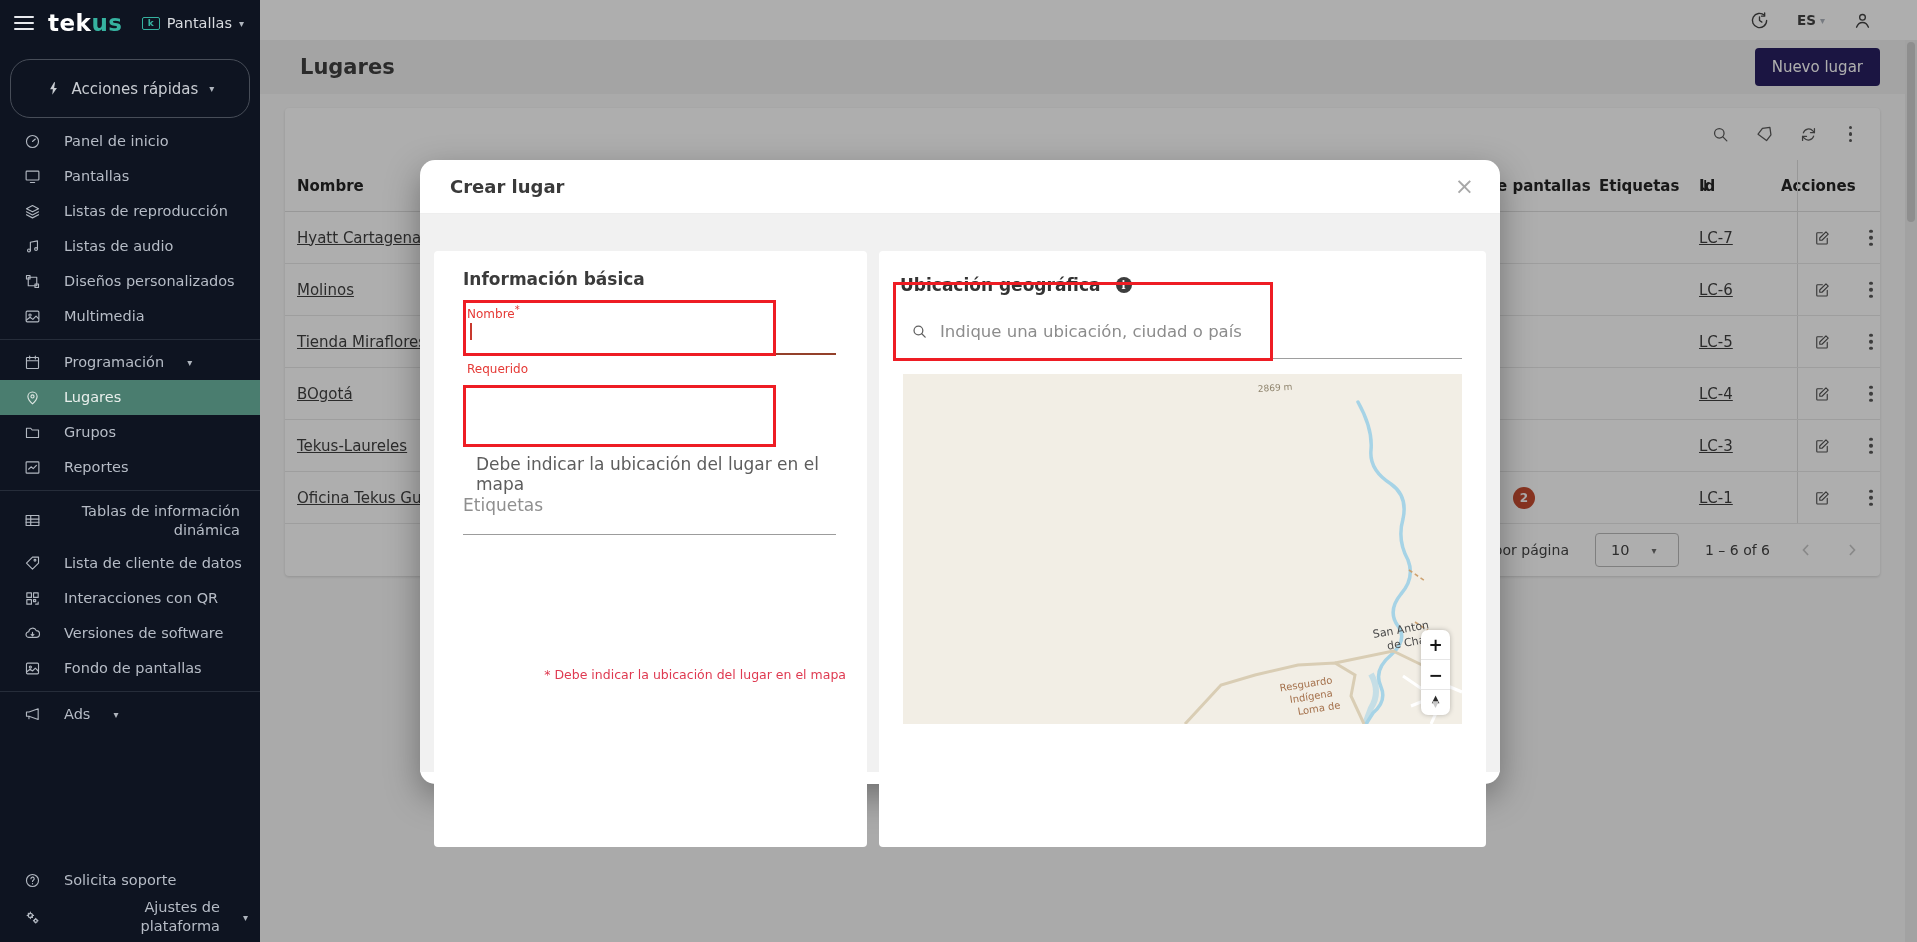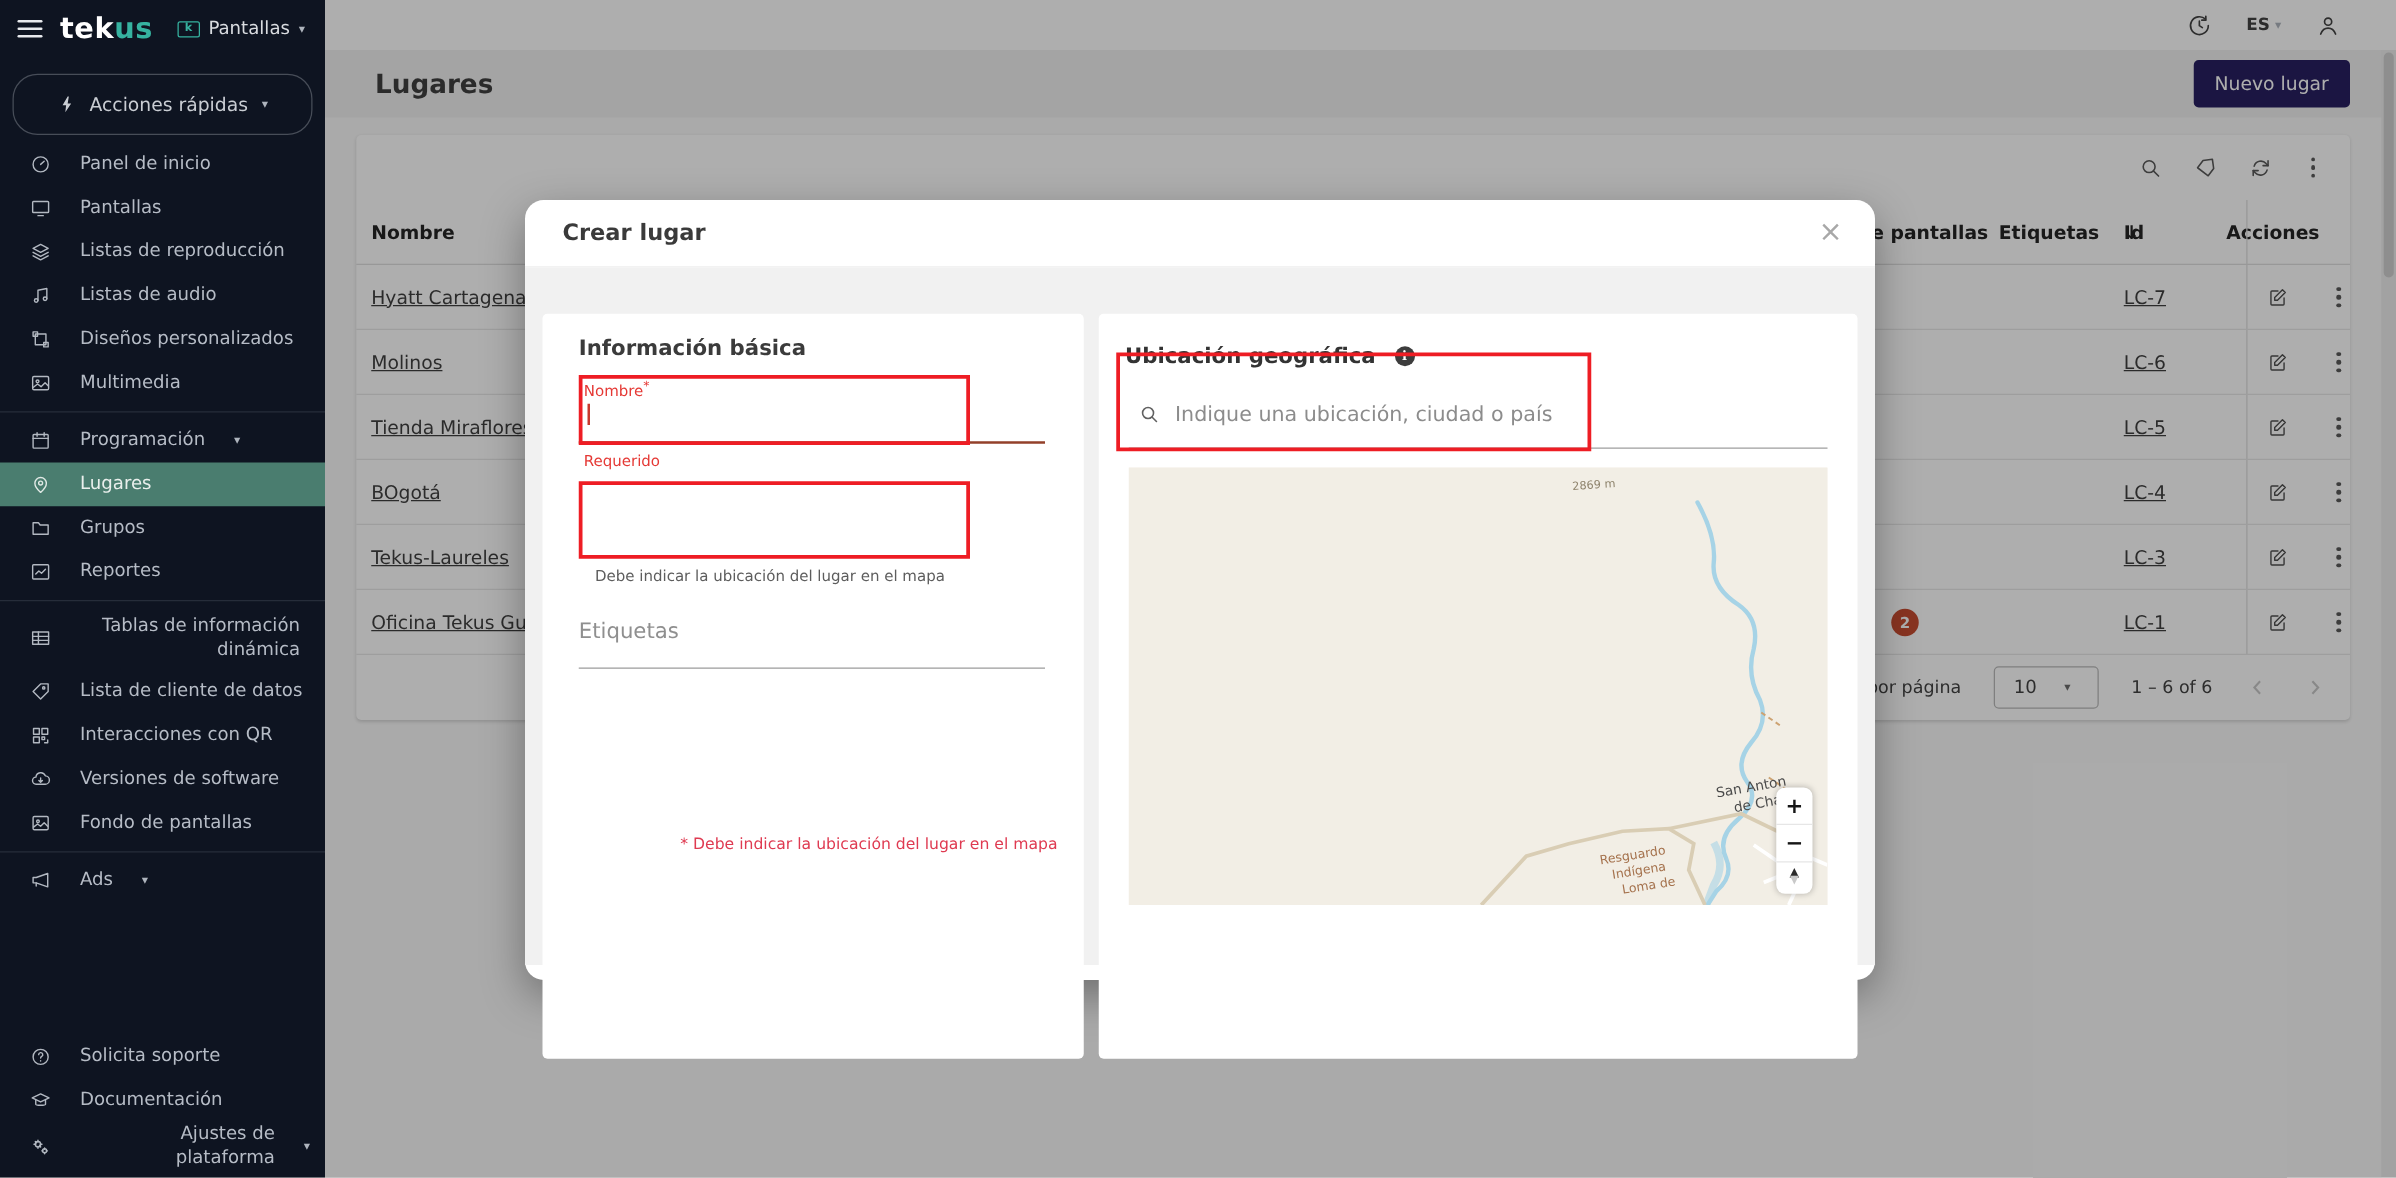--- a/index.html
+++ b/index.html
@@ -9,21 +9,21 @@
   
   .sidebar { position:absolute; left:0; top:0; width:260px; height:942px; background:#0e1421; color:#b6bcc6; z-index:5; }
   .sb-top { height:46px; display:flex; align-items:center; padding:0 16px 0 14px; gap:14px; }
   .hamburger { width:20px; display:flex; flex-direction:column; gap:4px; cursor:pointer; }
   .hamburger span { height:2px; background:#e8eaee; border-radius:1px; }
   .logo { font-size:23px; font-weight:bold; letter-spacing:.5px; color:#fff; }
   .logo b { color:#36b2a0; font-weight:bold; }
   .ws-chip { margin-left:auto; display:flex; align-items:center; gap:7px; font-size:14.5px; color:#d9dce0; cursor:pointer; }
   .ws-icon { width:18px; height:13px; border:1.5px solid #36b2a0; border-radius:2px; color:#36b2a0; font-size:9px; line-height:10px; text-align:center; font-weight:bold; }
   .caret { font-size:10px; color:#aeb4bd; }
-  .quick-btn { margin:13px 10px 6px; height:49px; border:1px solid #474d58; border-radius:20px; display:flex; align-items:center; justify-content:center; gap:11px; color:#c9cdd3; font-size:15px; cursor:pointer; }
+  .quick-btn { margin:13px 10px 6px; height:59px; border:1px solid #474d58; border-radius:20px; display:flex; align-items:center; justify-content:center; gap:11px; color:#c9cdd3; font-size:15px; cursor:pointer; }
   .nav { margin-top:6px; }
   .nav-item { min-height:35px; display:flex; align-items:center; gap:23px; padding:0 12px 0 24px; font-size:14.5px; color:#b6bcc6; cursor:pointer;text-align:right; }
   .nav-item .lbl { line-height:1.3; }
   .nav-item.sel { background:#4a7d6f; color:#e9efec; }
   .nav-item.sel svg { stroke:#dfe8e4; }
   .sb-div { height:1px; background:#262d3a; margin:5px 0; }
   .nav svg, .sb-foot svg { width:17px; height:17px; flex:none; stroke:#b2b8c1; stroke-width:1.6; fill:none; stroke-linecap:round; stroke-linejoin:round; }
   .sb-foot { position:absolute; bottom:6px; left:0; width:100%; }
   .two-line { padding-top:6px; padding-bottom:6px; }
   .two-line .lbl { width:176px; }
@@ -73,21 +73,21 @@
   .fcard.l { left:14px; width:433px; }
   .fcard.r { left:459px; width:607px; }
   .fcard h3 { position:absolute; font-size:17px; font-weight:bold; color:#3b3b3b; }
   .l h3 { left:29px; top:18px; }
   .name-label { position:absolute; left:33px; top:53px; font-size:12px; color:#e53935; font-weight:500; }
   .cursor-bar { position:absolute; left:36px; top:72px; width:1.5px; height:17px; background:#c8392e; }
   .name-underline { position:absolute; left:29px; top:102px; width:373px; height:2px; background:#93402a; }
   .err { position:absolute; left:33px; top:111px; font-size:12px; color:#e53935; }
   .addr-box { position:absolute; left:29px; top:133px; width:373px; height:61px; background:#f7f7f7; display:flex; align-items:center; padding-left:7px; }
   .addr-box span { font-size:17px; color:#9b9b9b; letter-spacing:.3px; }
-  .helper { position:absolute; left:42px; top:203px; font-size:12px; color:#5d5d5d; }
+  .helper { position:absolute; left:42px; top:203px; font-size:17px; color:#5d5d5d; }
   .tags-label { position:absolute; left:29px; top:244px; font-size:17px; color:#8f8f8f; }
   .tags-underline { position:absolute; left:29px; top:283px; width:373px; height:1px; background:#9c9c9c; }
   .btn-row { position:absolute; right:21px; top:354px; display:flex; gap:10px; }
   .btn { border:none; border-radius:3px; font-size:15.5px; font-family:inherit; padding:10px 15px; cursor:pointer; }
   .btn.close { background:#f5f5f5; color:#4b4b4b; }
   .btn.save { background:#e9e9e9; color:#bdbdbd; padding:10px 22px; cursor:default; }
   .footnote { position:absolute; right:21px; top:416px; font-size:12.5px; color:#df3a51; }
 
   .r .head-row { position:absolute; left:21px; top:24px; display:flex; align-items:center; gap:15px; }
   .r .head-row b { font-size:17px; color:#333; }
@@ -266,27 +266,20 @@
     <div class="nav-item">
       <svg viewBox="0 0 24 24">
           <circle cx="12" cy="12" r="8.5"></circle>
           <path d="M9.8 9.5a2.3 2.3 0 1 1 3.4 2c-.8.5-1.2 1-1.2 1.8"></path>
           <path d="M12 16.3v.4"></path>
         </svg>
       <span class="lbl">Solicita soporte</span>
     </div>
     <div class="nav-item">
       <svg viewBox="0 0 24 24">
-          <path d="M12 4.5 2.5 9l9.5 4.5L21.5 9 12 4.5z"></path>
-          <path d="M6.5 11.5v4.5c0 1.6 11 1.6 11 0v-4.5"></path>
-        </svg>
-      <span class="lbl">Documentación</span>
-    </div>
-    <div class="nav-item">
-      <svg viewBox="0 0 24 24">
           <circle cx="9" cy="9" r="3"></circle>
           <path d="M9 4.5v2M9 11.5v2M4.5 9h2M11.5 9h2M6 6l1.2 1.2M10.8 10.8 12 12"></path>
           <circle cx="16.5" cy="16.5" r="2.3"></circle>
           <path d="M16.5 13.3v1.4M16.5 18.3v1.4M13.3 16.5h1.4M18.3 16.5h1.4"></path>
         </svg>
       <span class="lbl">Ajustes de plataforma</span>
       <span class="caret">▾</span>
     </div>
   </div>
 </div>

